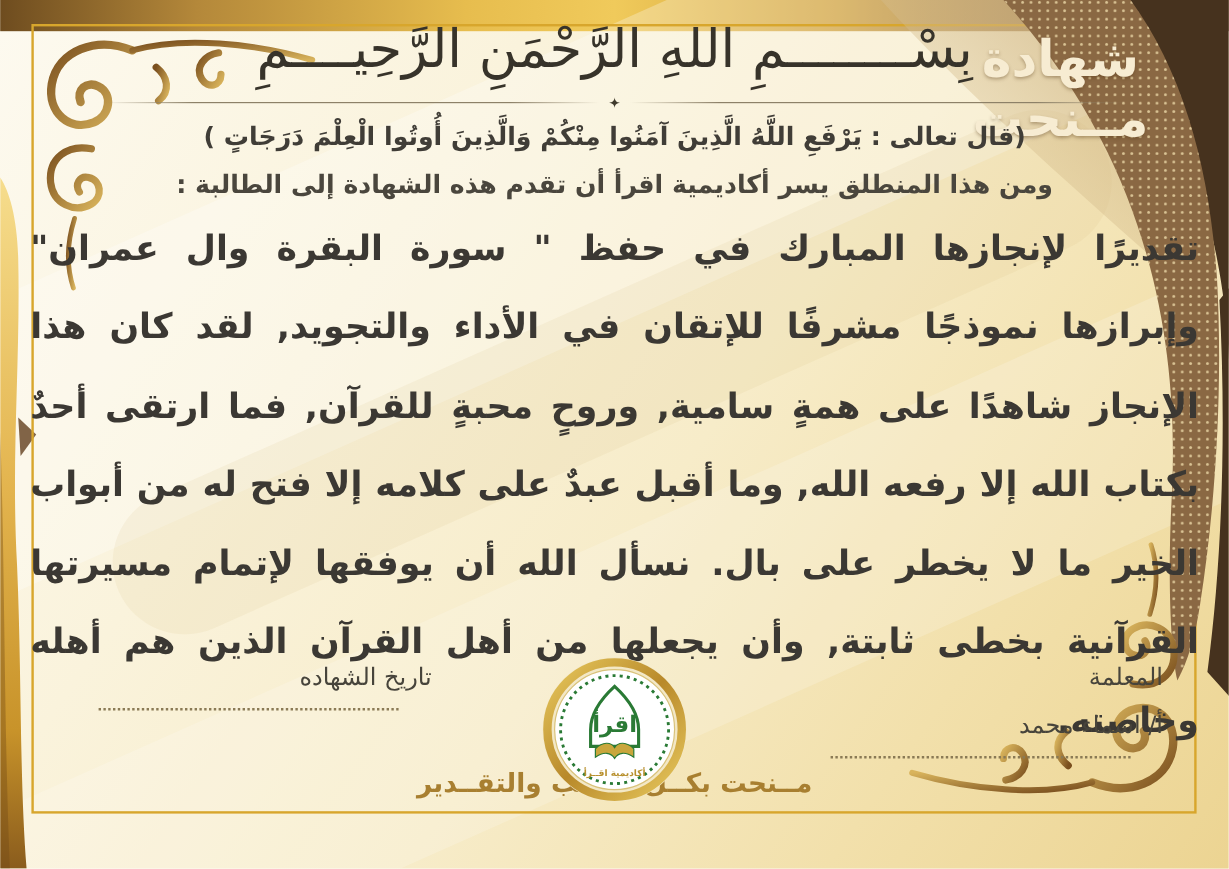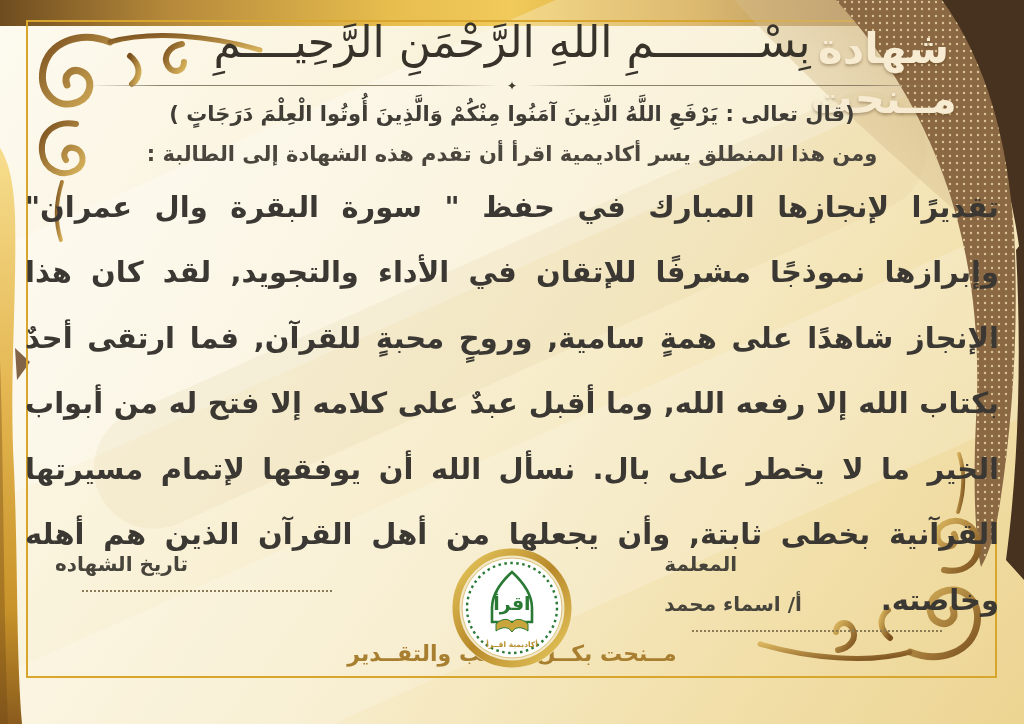--- a/index.html
+++ b/index.html
@@ -48,21 +48,21 @@
     font-size:31px; font-weight:bold; color:#a97d2c;
     border-bottom:2px dotted #93815a; }
 
   .body-text { width:974px; margin:9px auto 0; font-size:29px; font-weight:bold;
     color:#3b3833; line-height:2.26; text-align:justify; }
 
   .granted { margin-top:8px; font-size:22px; font-weight:bold; color:#a87f30; letter-spacing:.5px; }
 
   .footer { position:absolute; bottom:54px; left:55px; right:55px; z-index:7;
     display:flex; align-items:flex-start; }
-  .sig-block { flex:1; text-align:left; font-weight:bold; color:#47443b; }
+  .sig-block { flex:1; text-align:right; font-weight:normal; color:#47443b; }
   .sig-title { font-size:20px; }
   .sig-name  { font-size:20px; margin-top:16px; }
   .sig-line  { margin:14px auto 0; width:250px; border-bottom:2px dotted #8a7a55; }
 
   .logo-col { flex:1; display:flex; justify-content:center; }
   .logo { width:124px; height:124px; margin-top:-6px; }
 </style>
 </head>
 <body>
 

